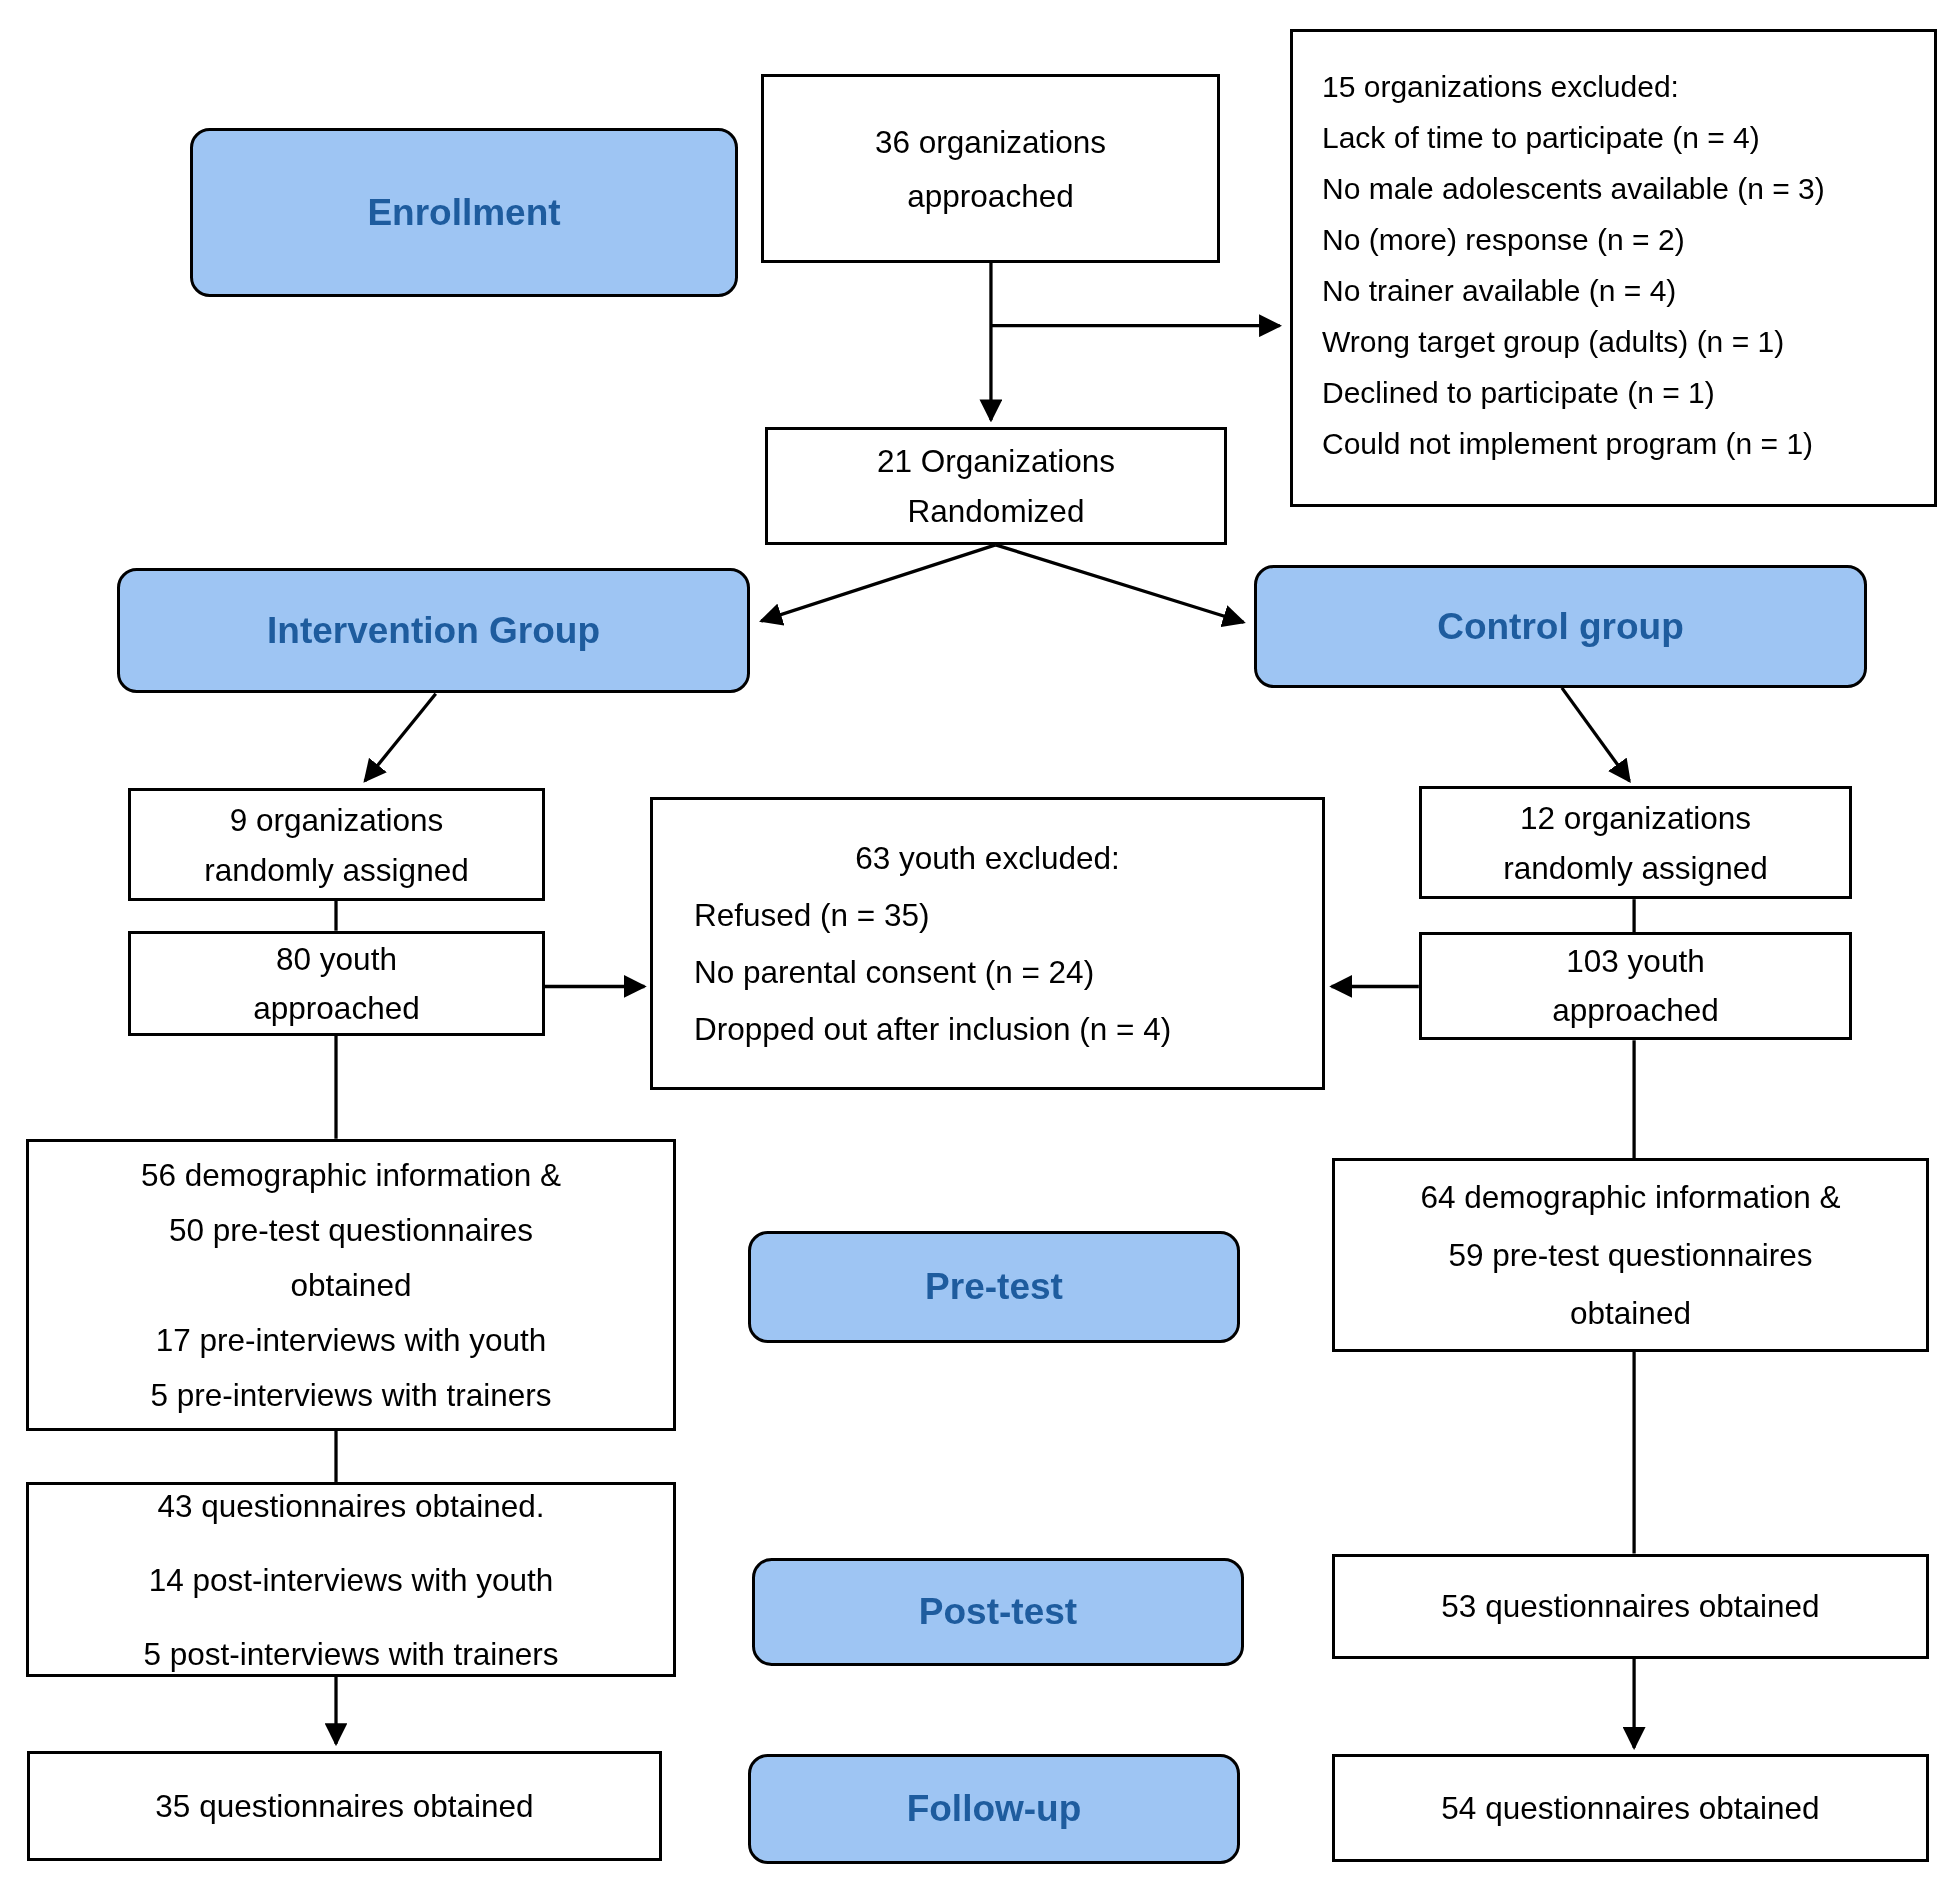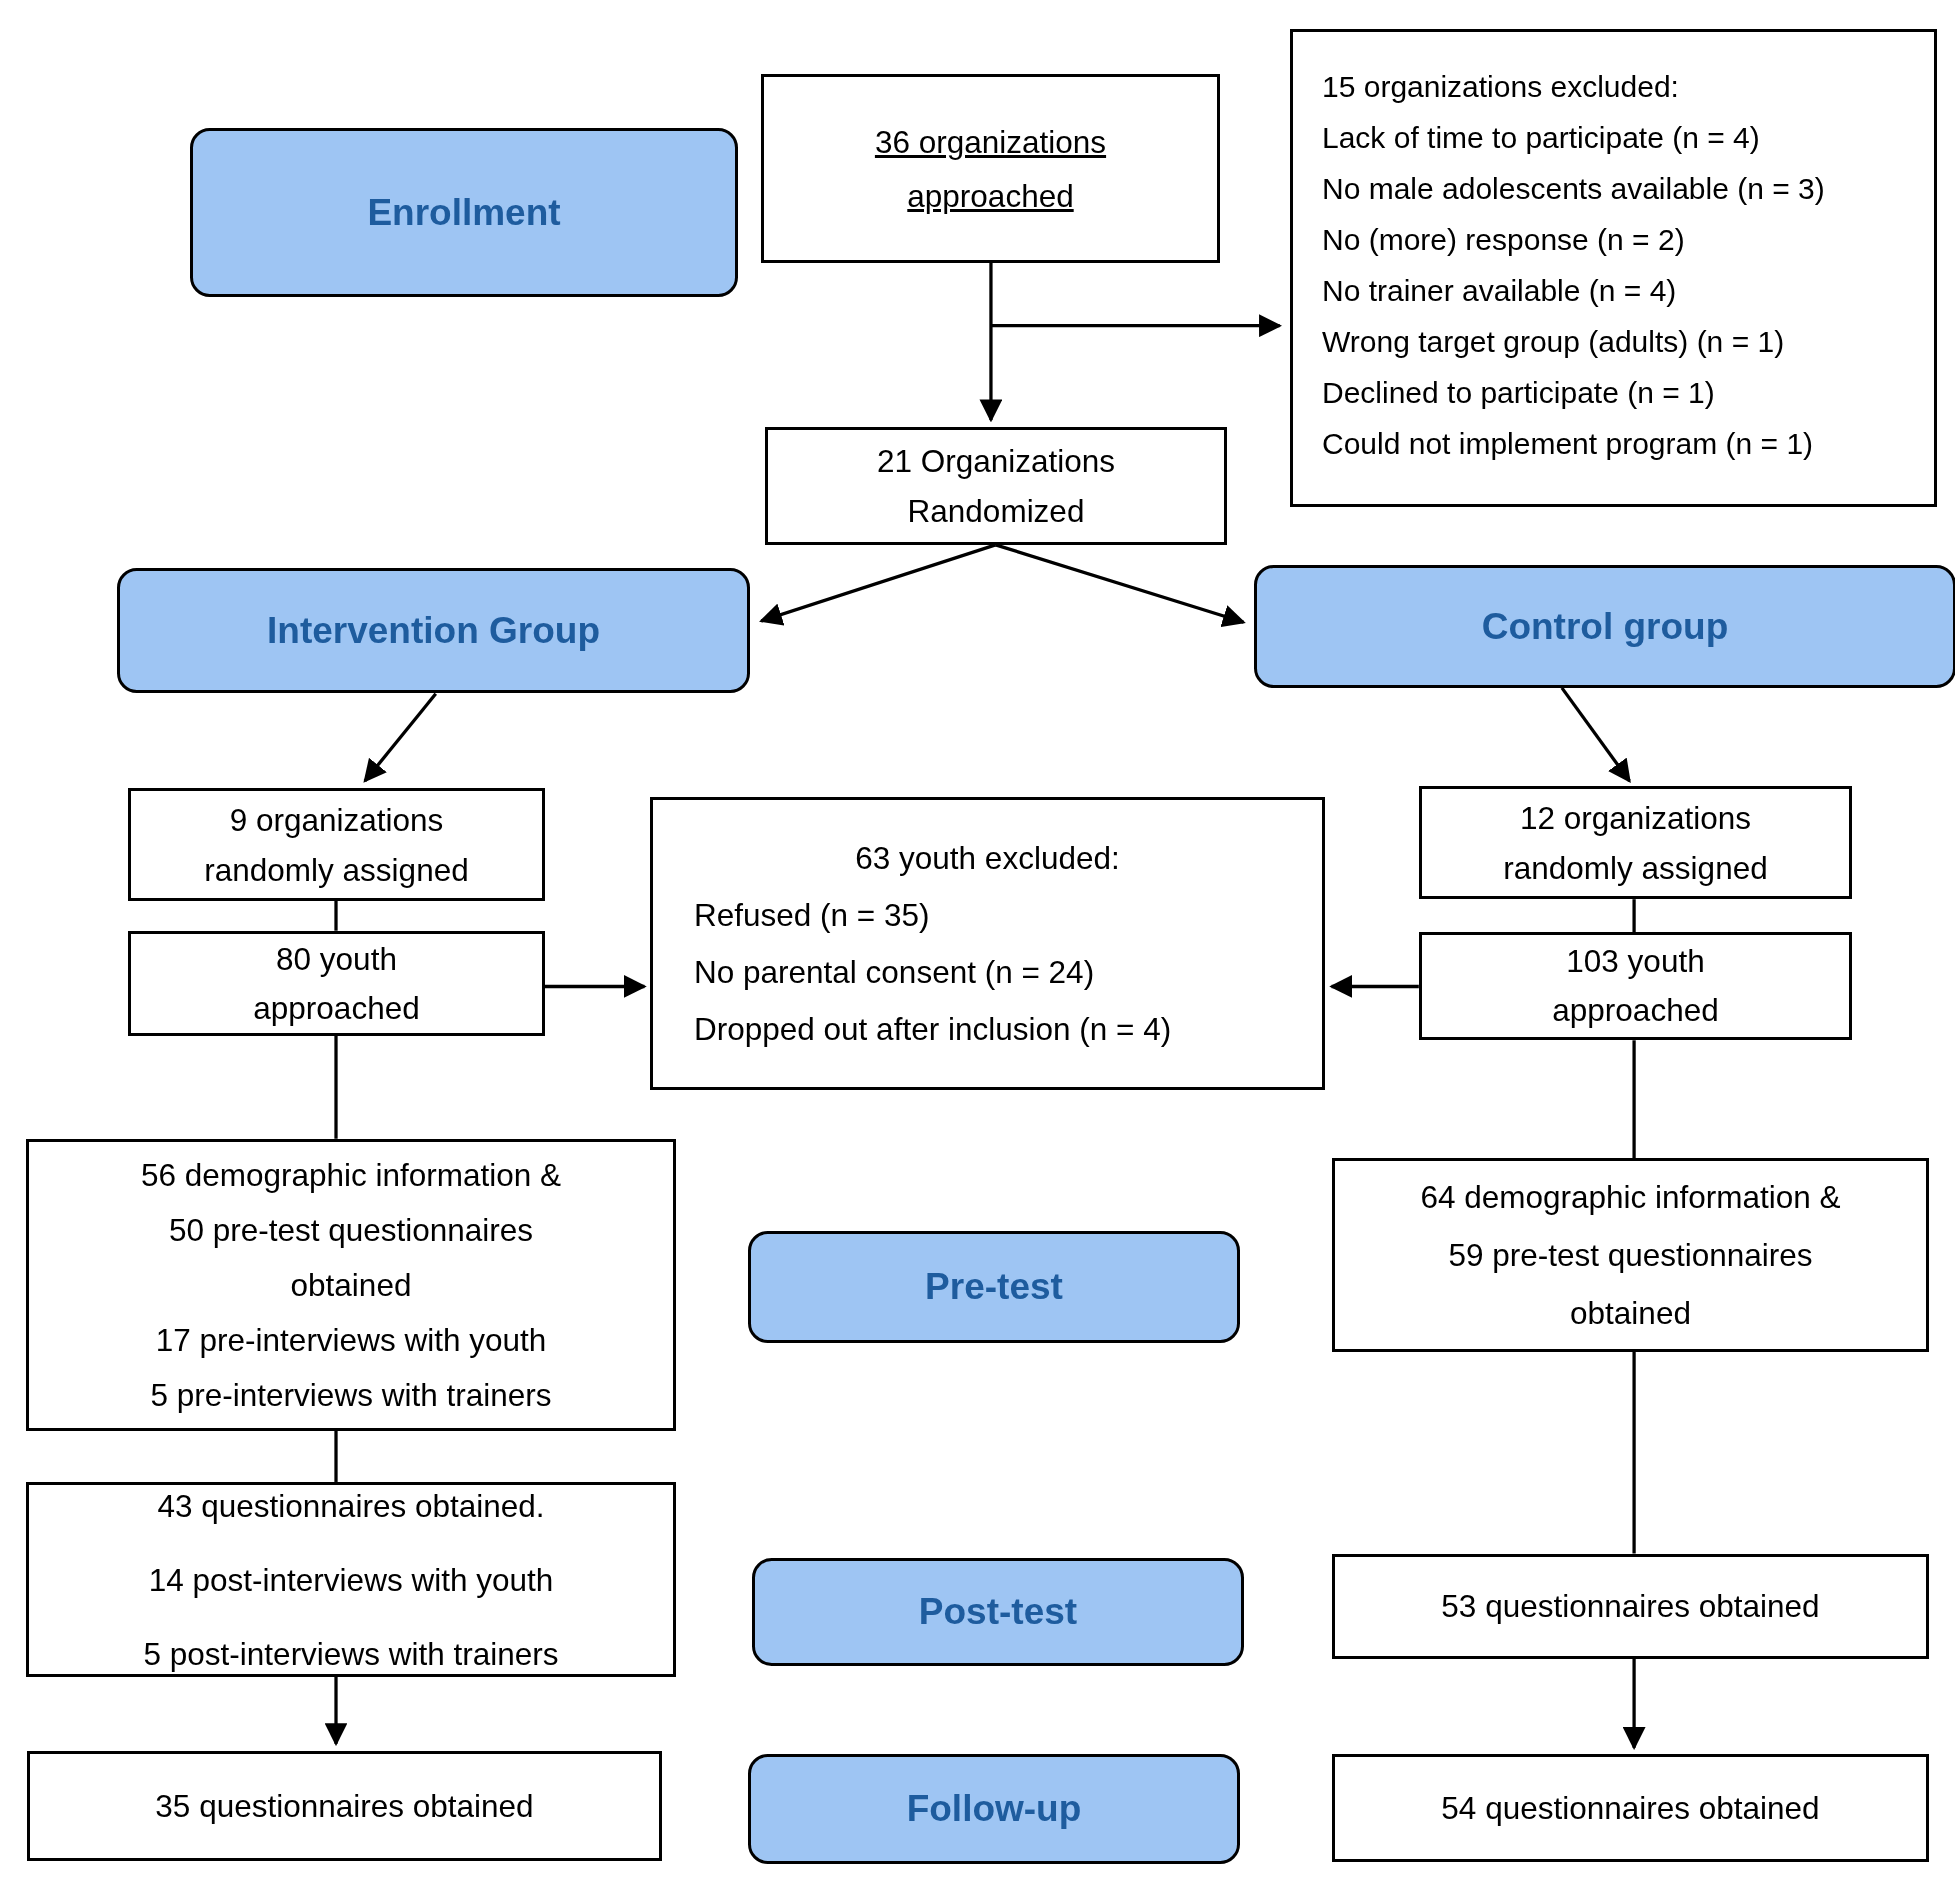--- a/index.html
+++ b/index.html
@@ -29,21 +29,21 @@
   }
   .box .line{line-height:53px;white-space:nowrap;}
   .blue{
     background:var(--fill);border:3.3px solid var(--border);border-radius:19.7px;
     color:var(--label);font-weight:700;font-size:37px;
     justify-content:center;align-items:center;text-align:center;
   }
   
   .lh74 .line{line-height:49px;}
   .lh76 .line{line-height:50px;}
-  .lh82 .line{line-height:54px;text-decoration:underline;}
+  .lh82 .line{line-height:54px;}
   .lh84 .line{line-height:55px;}
   .lh86 .line{line-height:56px;}
   .lh88 .line{line-height:58px;}
   .items-left{justify-content:flex-start;align-items:flex-start;text-align:left;}
   .excl15{font-size:30px;padding:29px 17px 0 29px;}
   .excl15 .line{line-height:51px;}
   .excl63{padding:30px 41px 0 41px;}
   .excl63 .heading{line-height:57px;width:100%;text-align:center;white-space:nowrap;}
   .excl63 .line{line-height:57px;}
 </style>
@@ -75,21 +75,21 @@
     <line x1="512" y1="2555" x2="512" y2="2657" marker-end="url(#arrow)"></line>
     <line x1="2490" y1="2527" x2="2490" y2="2663" marker-end="url(#arrow)"></line>
   </svg>
 
   <div class="box blue" style="left:190px;top:128px;width:548px;height:169px;">
     <div>Enrollment</div>
   </div>
   <div class="box blue" style="left:117px;top:568px;width:633px;height:125px;justify-content:center;">
     <div>Intervention Group</div>
   </div>
-  <div class="box blue" style="left:1254px;top:565px;width:702px;height:123px;">
+  <div class="box blue" style="left:1254px;top:565px;width:613px;height:123px;">
     <div>Control group</div>
   </div>
   <div class="box blue" style="left:748px;top:1231px;width:492px;height:112px;">
     <div>Pre-test</div>
   </div>
   <div class="box blue" style="left:752px;top:1558px;width:492px;height:108px;">
     <div>Post-test</div>
   </div>
   <div class="box blue" style="left:748px;top:1754px;width:492px;height:110px;">
     <div>Follow-up</div>

